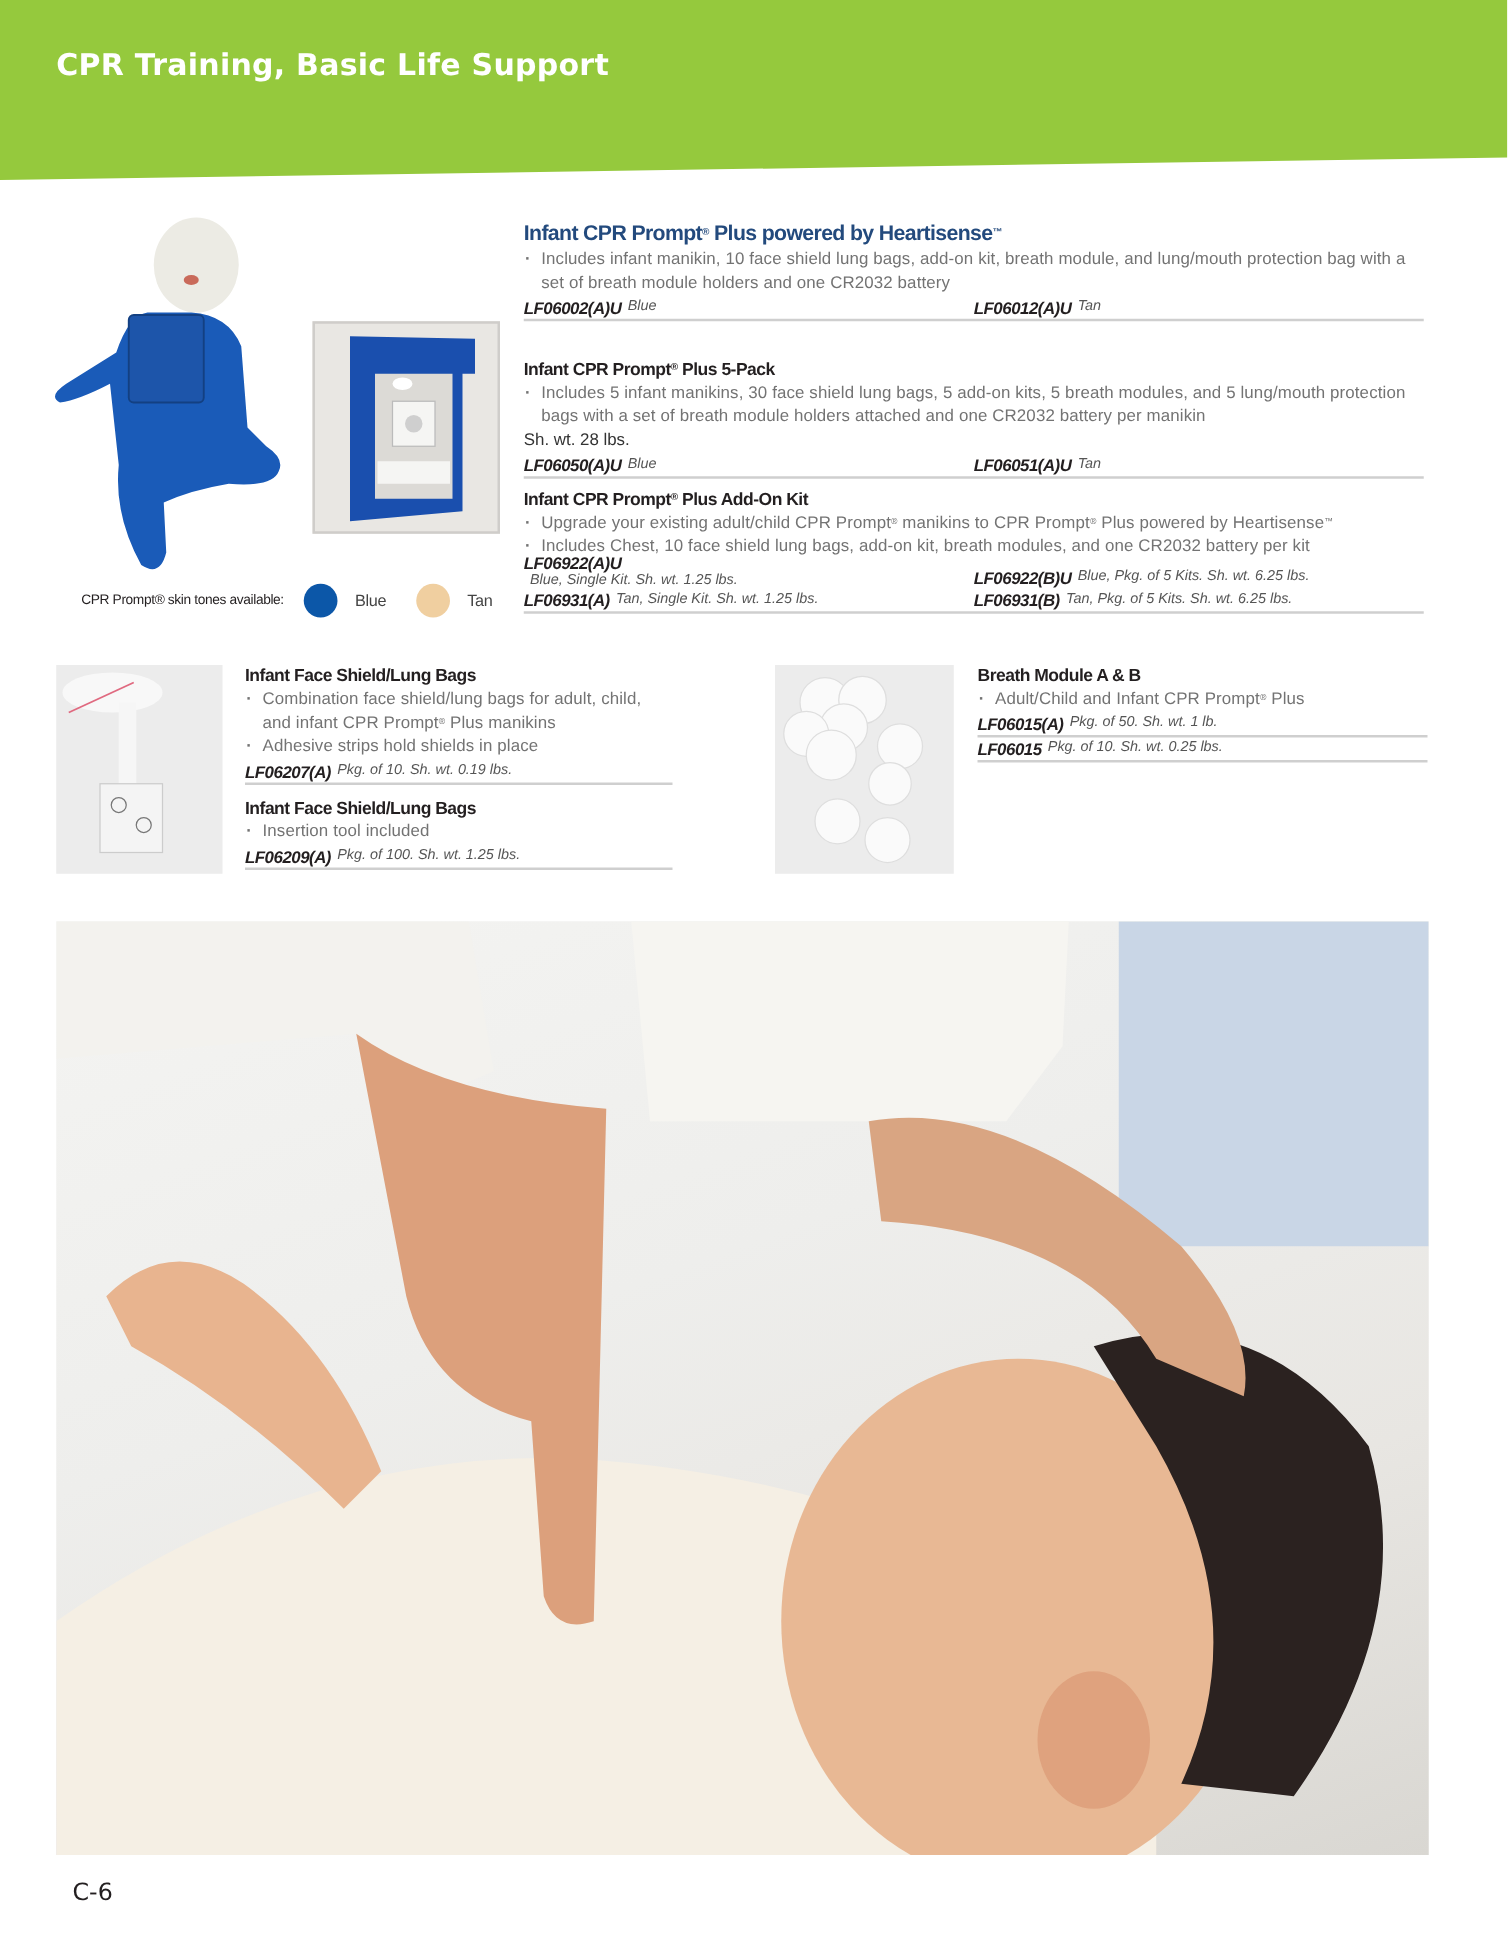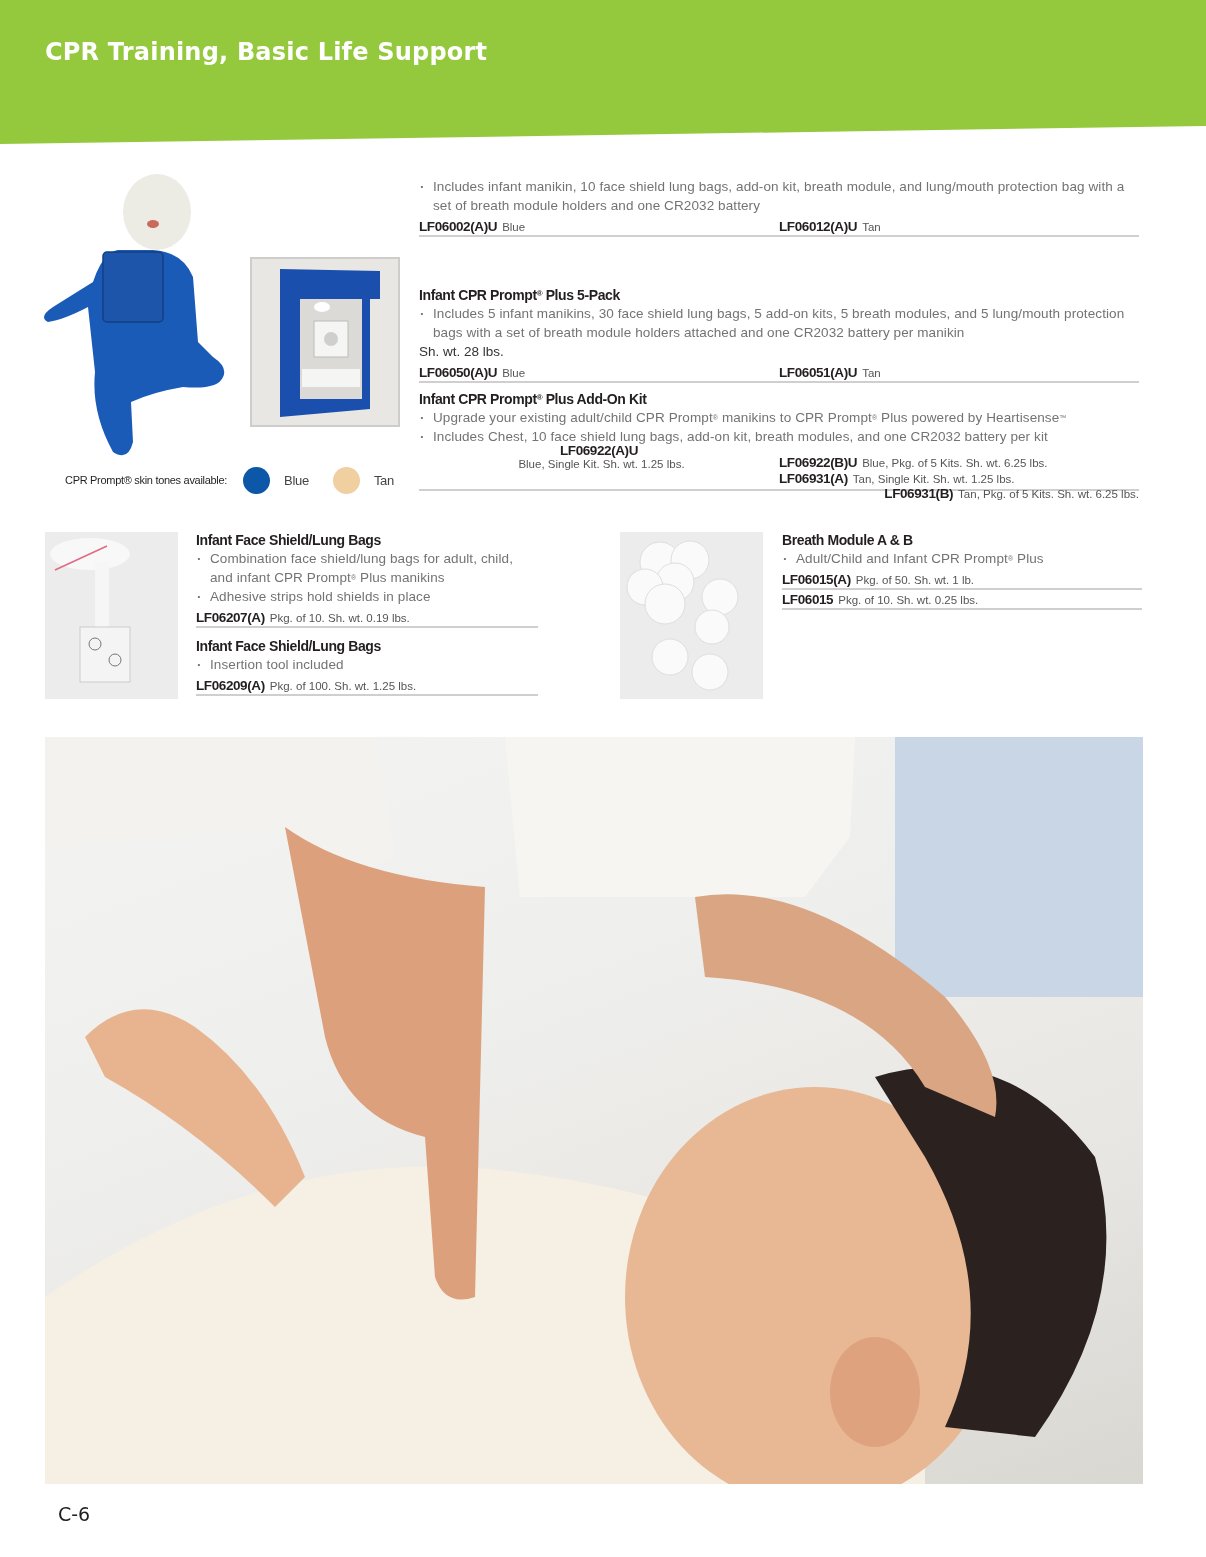--- a/index.html
+++ b/index.html
@@ -43,21 +43,21 @@
     letter-spacing: 0.1px;
   }
   .bullet::before { content: "·"; position: absolute; left: 1px; top: 0; font-weight: bold; }
   .bullet sup { font-size: 7px; vertical-align: top; }
   .ship { font-size: 13.5px; color: #333; line-height: 19px; }
   .sku-row {
     display: flex; border-bottom: 2px solid #cfcfcf; height: 20px; align-items: flex-end;
     padding-bottom: 1px; margin-top: 2px;
   }
   .sku-row.nob { border-bottom: none; }
-  .sku-cell { display: flex; align-items: center; white-space: nowrap; }
+  .sku-cell { display: flex; align-items: flex-start; white-space: nowrap; font-style: italic; }
   .sku-code { font-weight: bold; font-size: 13.5px; letter-spacing: -0.4px; color: #231f20; }
   .sku-desc { font-size: 11.5px; color: #555; margin-left: 5px; }
 
   .thumb { position: absolute; background: #ececec; }
 
   .photo {
     position: absolute; left: 45px; top: 737px; width: 1098px; height: 747px;
     background: linear-gradient(160deg, #f4f4f2 0%, #eeeeec 40%, #e8e6e2 70%, #d9d7d2 100%);
     overflow: hidden;
   }
@@ -93,20 +93,23 @@
 
 <div class="skin-tones">
   <span>CPR Prompt® skin tones available:</span>
   <span class="swatch" style="background:#0c57a8"></span>
   <span class="swatch-label">Blue</span>
   <span class="swatch" style="background:#f0cfa0"></span>
   <span class="swatch-label">Tan</span>
 </div>
 
 <div class="prod" style="left:419px; top:177px; width:720px;">
+  <div class="prod-title lead">
+    <span>Infant CPR Prompt</span><sup>®</sup><span> Plus powered by Heartisense</span><sup>™</sup>
+  </div>
   <div class="bullet">Includes infant manikin, 10 face shield lung bags, add-on kit, breath module, and lung/mouth protection bag with a set of breath module holders and one CR2032 battery</div>
   <div class="sku-row">
     <div class="sku-cell" style="width:360px;">
       <span class="sku-code">LF06002(A)U</span>
       <span class="sku-desc">Blue</span>
     </div>
     <div class="sku-cell">
       <span class="sku-code">LF06012(A)U</span>
       <span class="sku-desc">Tan</span>
     </div>
@@ -142,21 +145,21 @@
   <div class="sku-row nob" style="margin-top:5px;">
     <div class="sku-cell" style="width:360px;flex-direction:column;">
       <span class="sku-code">LF06922(A)U</span>
       <span class="sku-desc">Blue, Single Kit. Sh. wt. 1.25 lbs.</span>
     </div>
     <div class="sku-cell">
       <span class="sku-code">LF06922(B)U</span>
       <span class="sku-desc">Blue, Pkg. of 5 Kits. Sh. wt. 6.25 lbs.</span>
     </div>
   </div>
-  <div class="sku-row" style="margin-top:0;flex-direction:column;">
+  <div class="sku-row" style="margin-top:0;">
     <div class="sku-cell" style="width:360px;">
       <span class="sku-code">LF06931(A)</span>
       <span class="sku-desc">Tan, Single Kit. Sh. wt. 1.25 lbs.</span>
     </div>
     <div class="sku-cell">
       <span class="sku-code">LF06931(B)</span>
       <span class="sku-desc">Tan, Pkg. of 5 Kits. Sh. wt. 6.25 lbs.</span>
     </div>
   </div>
 </div>

